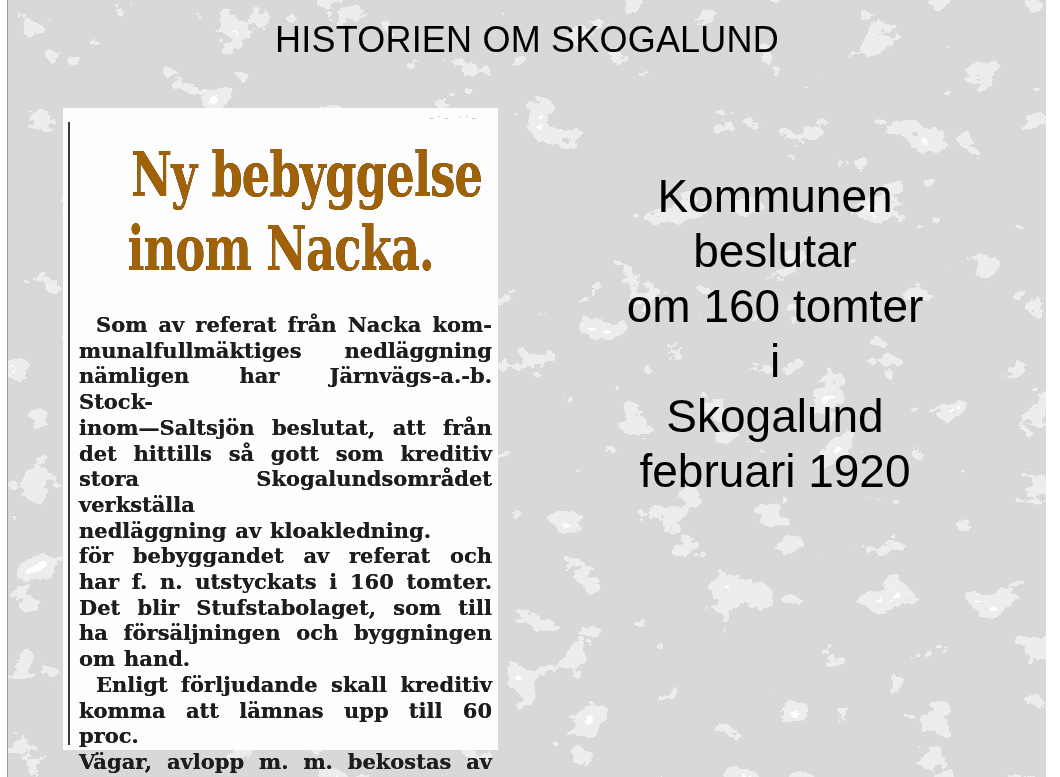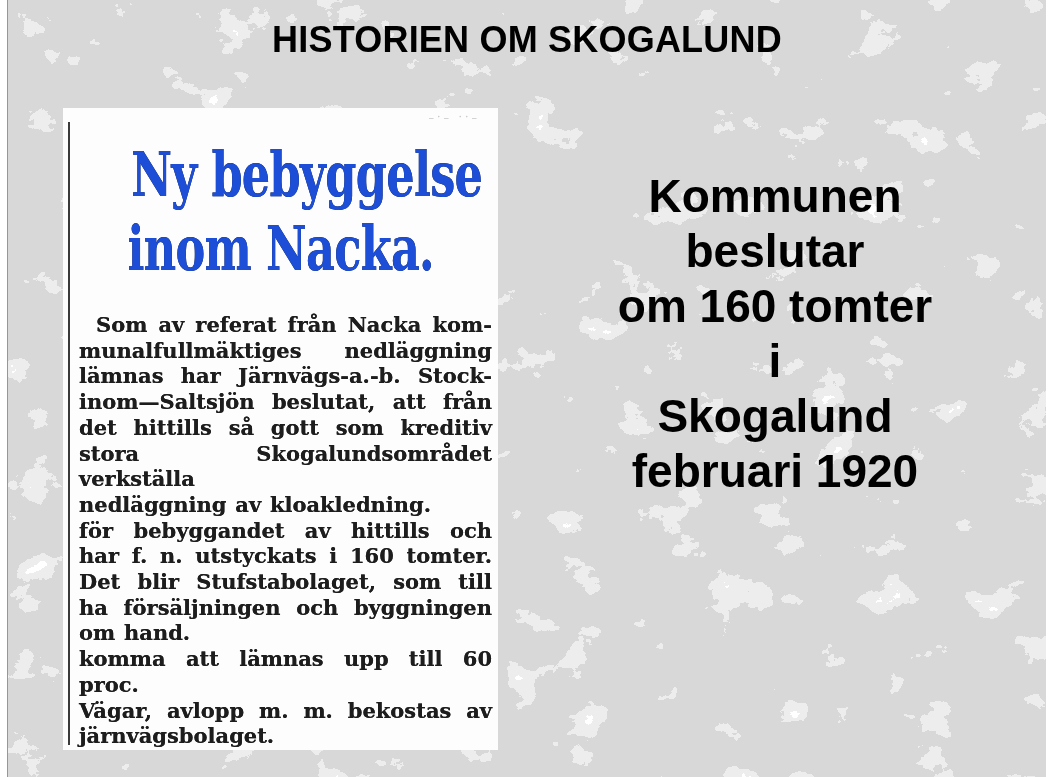--- a/index.html
+++ b/index.html
@@ -35,21 +35,21 @@
   }
   .slide-title {
     position: absolute;
     left: 0;
     right: 0;
     top: 20px;
     margin: 0;
     text-align: center;
     font-family: "Liberation Sans", sans-serif;
     font-size: 36px;
-    font-weight: bold;
+    font-weight: normal;
     line-height: 40px;
     color: #000000;
     letter-spacing: 0.2px;
   }
   
   .clipping {
     position: absolute;
     left: 55px;
     top: 108px;
     width: 435px;
@@ -77,21 +77,21 @@
   .headline {
     position: absolute;
     left: 0;
     right: 0;
     top: 30px;
     text-align: center;
     font-family: "DejaVu Serif", serif;
     font-weight: bold;
     font-size: 62px;
     line-height: 74px;
-    color: #1d4ed8;
+    color: #a16207;
   }
   .headline .hl-line { text-align: center; }
   .headline .hl {
     display: inline-block;
     transform: scaleX(0.72);
     transform-origin: 50% 50%;
     white-space: nowrap;
     letter-spacing: -1px;
     text-shadow: 0 0 0.6px #141414;
   }
@@ -113,21 +113,21 @@
   .bline.flush { text-align-last: left; }
   .bline.indent { text-indent: 17px; }
   
   .caption {
     position: absolute;
     left: 496px;
     top: 169px;
     width: 542px;
     text-align: center;
     font-family: "Liberation Sans", sans-serif;
-    font-weight: bold;
+    font-weight: normal;
     font-size: 46px;
     line-height: 55px;
     color: #000000;
   }
 </style>
 </head>
 <body>
 
 <div class="stage">
   <div class="slide">
@@ -159,30 +159,31 @@
           <span class="hl">Ny bebyggelse</span>
         </div>
         <div class="hl-line">
           <span class="hl">inom Nacka.</span>
         </div>
       </div>
 
       <div class="bodytext">
           <div class="bline justify indent">Som av referat från Nacka kom-</div>
           <div class="bline justify">munalfullmäktiges nedläggning</div>
-          <div class="bline justify">lämnas har Järnvägs-a.-b. Stock-</div>
+          <div class="bline justify">nämligen har Järnvägs-a.-b. Stock-</div>
           <div class="bline justify">inom—Saltsjön beslutat, att från</div>
           <div class="bline justify">det hittills så gott som kreditiv</div>
           <div class="bline justify">stora Skogalundsområdet verkställa</div>
           <div class="bline flush">nedläggning av kloakledning.</div>
-          <div class="bline justify">för bebyggandet av hittills och</div>
+          <div class="bline justify">för bebyggandet av referat och</div>
           <div class="bline justify">har f. n. utstyckats i 160 tomter.</div>
           <div class="bline justify">Det blir Stufstabolaget, som till</div>
           <div class="bline justify">ha försäljningen och byggningen</div>
           <div class="bline flush">om hand.</div>
+          <div class="bline justify indent">Enligt förljudande skall kreditiv</div>
           <div class="bline justify">komma att lämnas upp till 60 proc.</div>
           <div class="bline justify">Vägar, avlopp m. m. bekostas av</div>
           <div class="bline flush">järnvägsbolaget.</div>
         </div>
     </div>
 
     <div class="caption">
         <div class="cline">Kommunen</div>
         <div class="cline">beslutar</div>
         <div class="cline">om 160 tomter</div>

